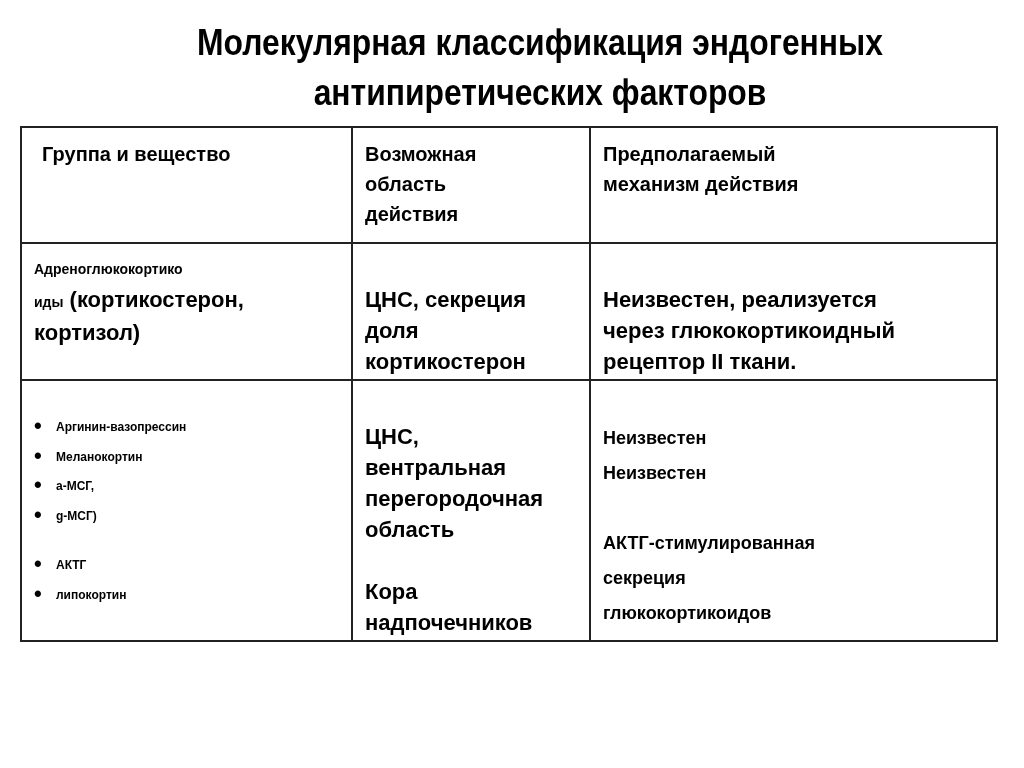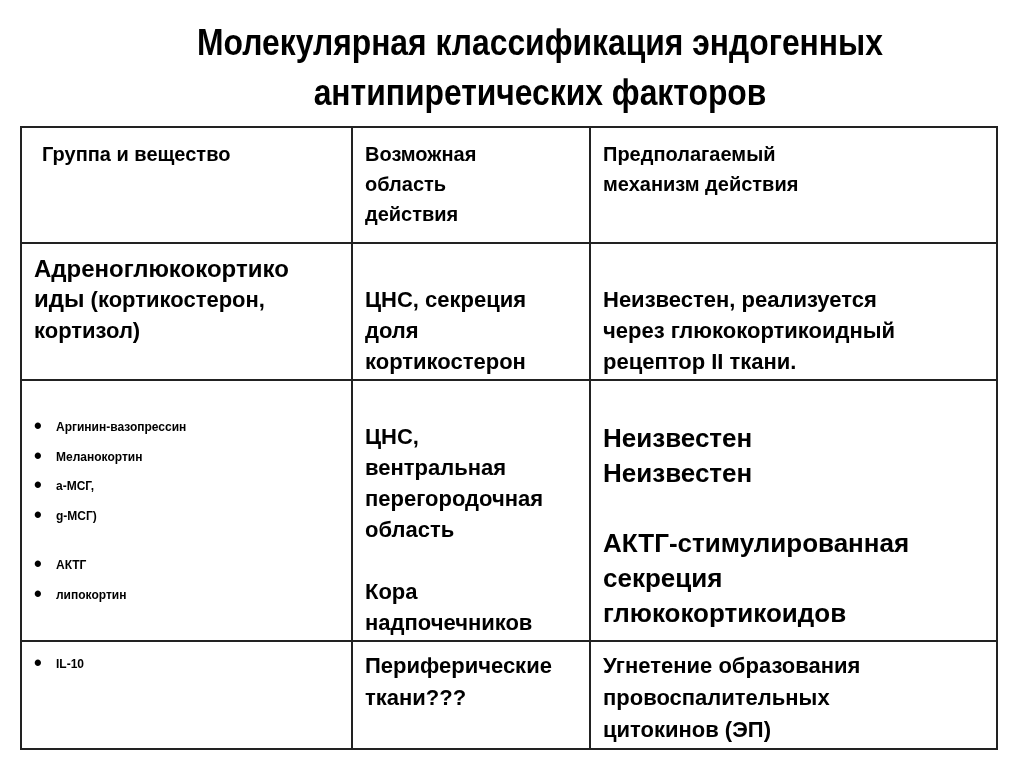--- a/index.html
+++ b/index.html
@@ -23,21 +23,21 @@
   }
   .c1 { width: 331px; }
   .c2 { width: 238px; }
   .c3 { width: 407px; }
   .r0 { height: 110px; }
   .r1 { height: 131px; }
   .r2 { height: 255px; }
   .r3 { height: 100px; }
   .hdr { font-size: 22px; line-height: 31px; }
   .pad2 { padding: 9px 0 0 10px; }
-  .lg { font-size: 24px; line-height: 30px; }
+  .lg { font-size: 14px; line-height: 30px; }
   .sm { font-size: 22px; line-height: 31px; }
   .bullets { list-style: none; margin: 0; padding: 0; }
   .bullets li { position: relative; padding-left: 28px; font-size: 12px; line-height: 29.5px; }
   .bullets li::before { content: "\2022"; position: absolute; left: 6px; top: -2px; font-size: 22px; }
   .gap { height: 20px; }
 </style>
 </head>
 <body>
 
 <div class="title">
@@ -116,47 +116,25 @@
         <div>ЦНС,</div>
         <div>вентральная</div>
         <div>перегородочная</div>
         <div>область</div>
         <div style="height:31px;"></div>
         <div>Кора</div>
         <div>надпочечников</div>
       </div>
     </td>
     <td class="r2">
-      <div style="padding:38px 0 0 10px; font-size:26px; line-height:35px;">
+      <div style="padding:38px 0 0 10px; font-size:18px; line-height:35px;">
         <div>Неизвестен</div>
         <div>Неизвестен</div>
         <div style="height:35px;"></div>
         <div>АКТГ-стимулированная</div>
         <div>секреция</div>
         <div>глюкокортикоидов</div>
       </div>
     </td>
   </tr>
 
-  <tr>
-    <td class="r3">
-      <div style="padding:6px 0 0 4px;">
-        <ul class="bullets">
-          <li>IL-10</li>
-        </ul>
-      </div>
-    </td>
-    <td class="r3">
-      <div style="padding:6px 0 0 10px; line-height:32px;" class="sm">
-        <div>Периферические</div>
-        <div>ткани???</div>
-      </div>
-    </td>
-    <td class="r3">
-      <div style="padding:6px 0 0 10px; line-height:32px;" class="sm">
-        <div>Угнетение образования</div>
-        <div>провоспалительных</div>
-        <div>цитокинов (ЭП)</div>
-      </div>
-    </td>
-  </tr>
 </tbody>
   </table>
 
 </body></html>

